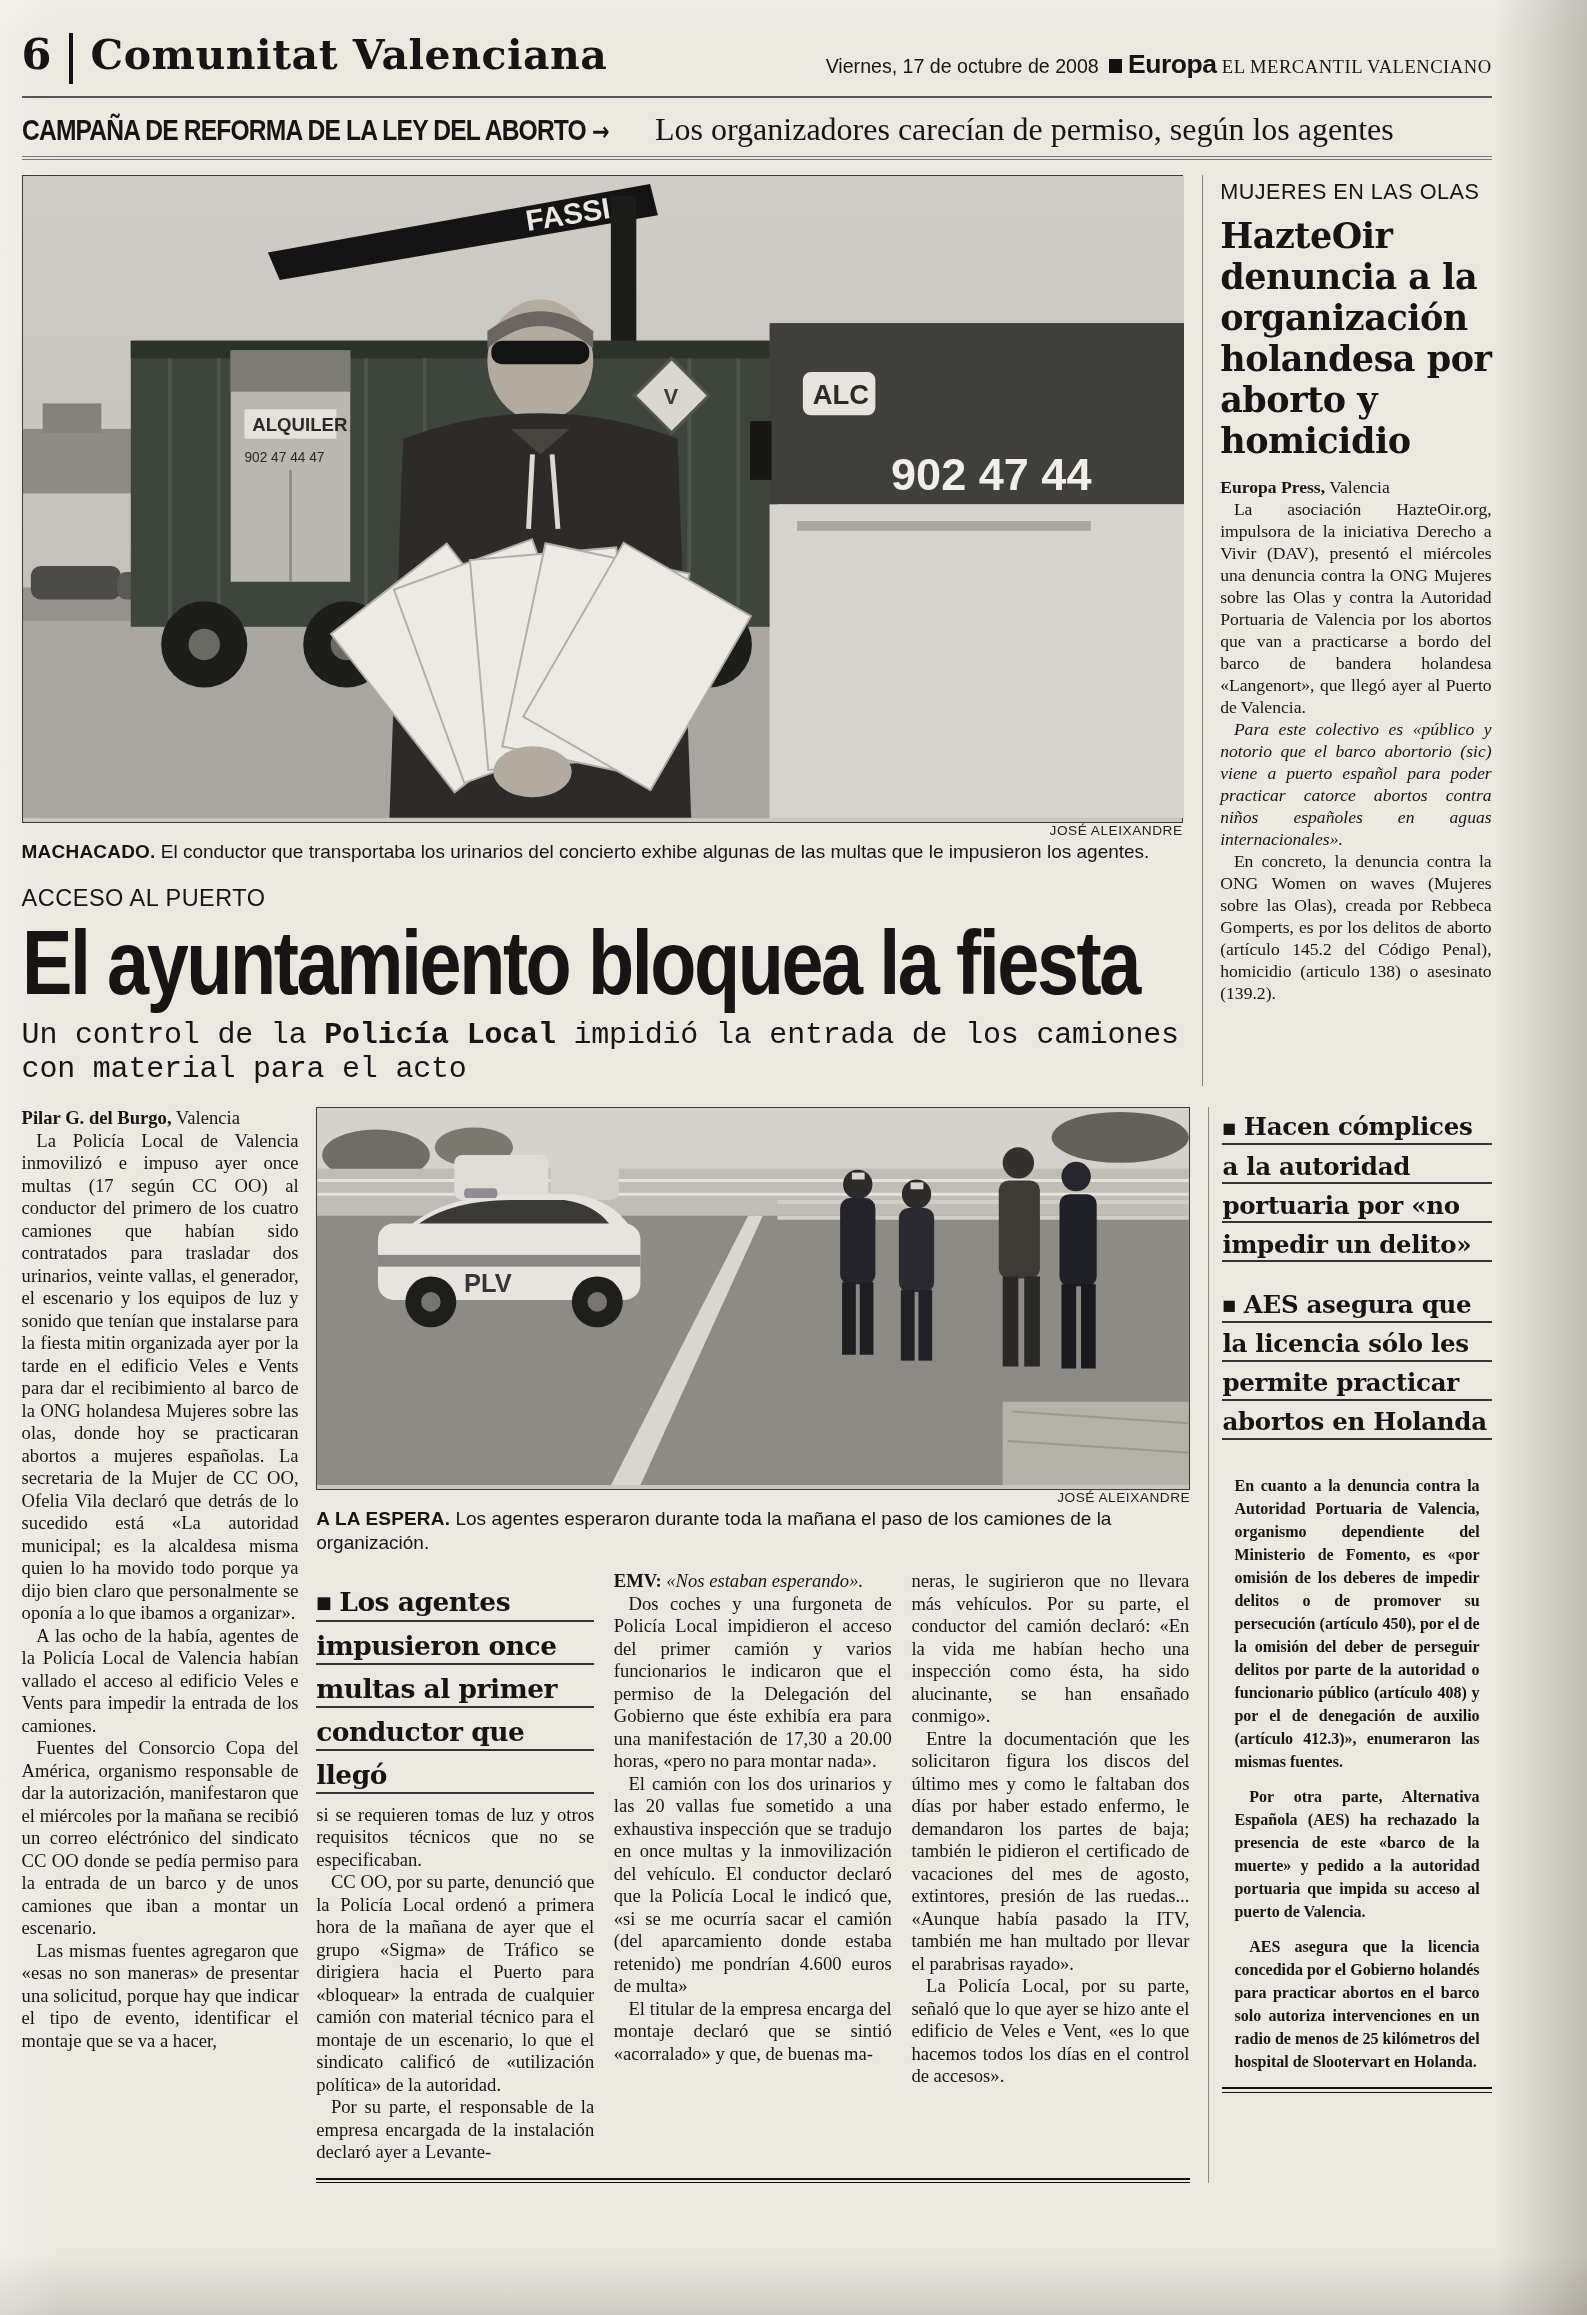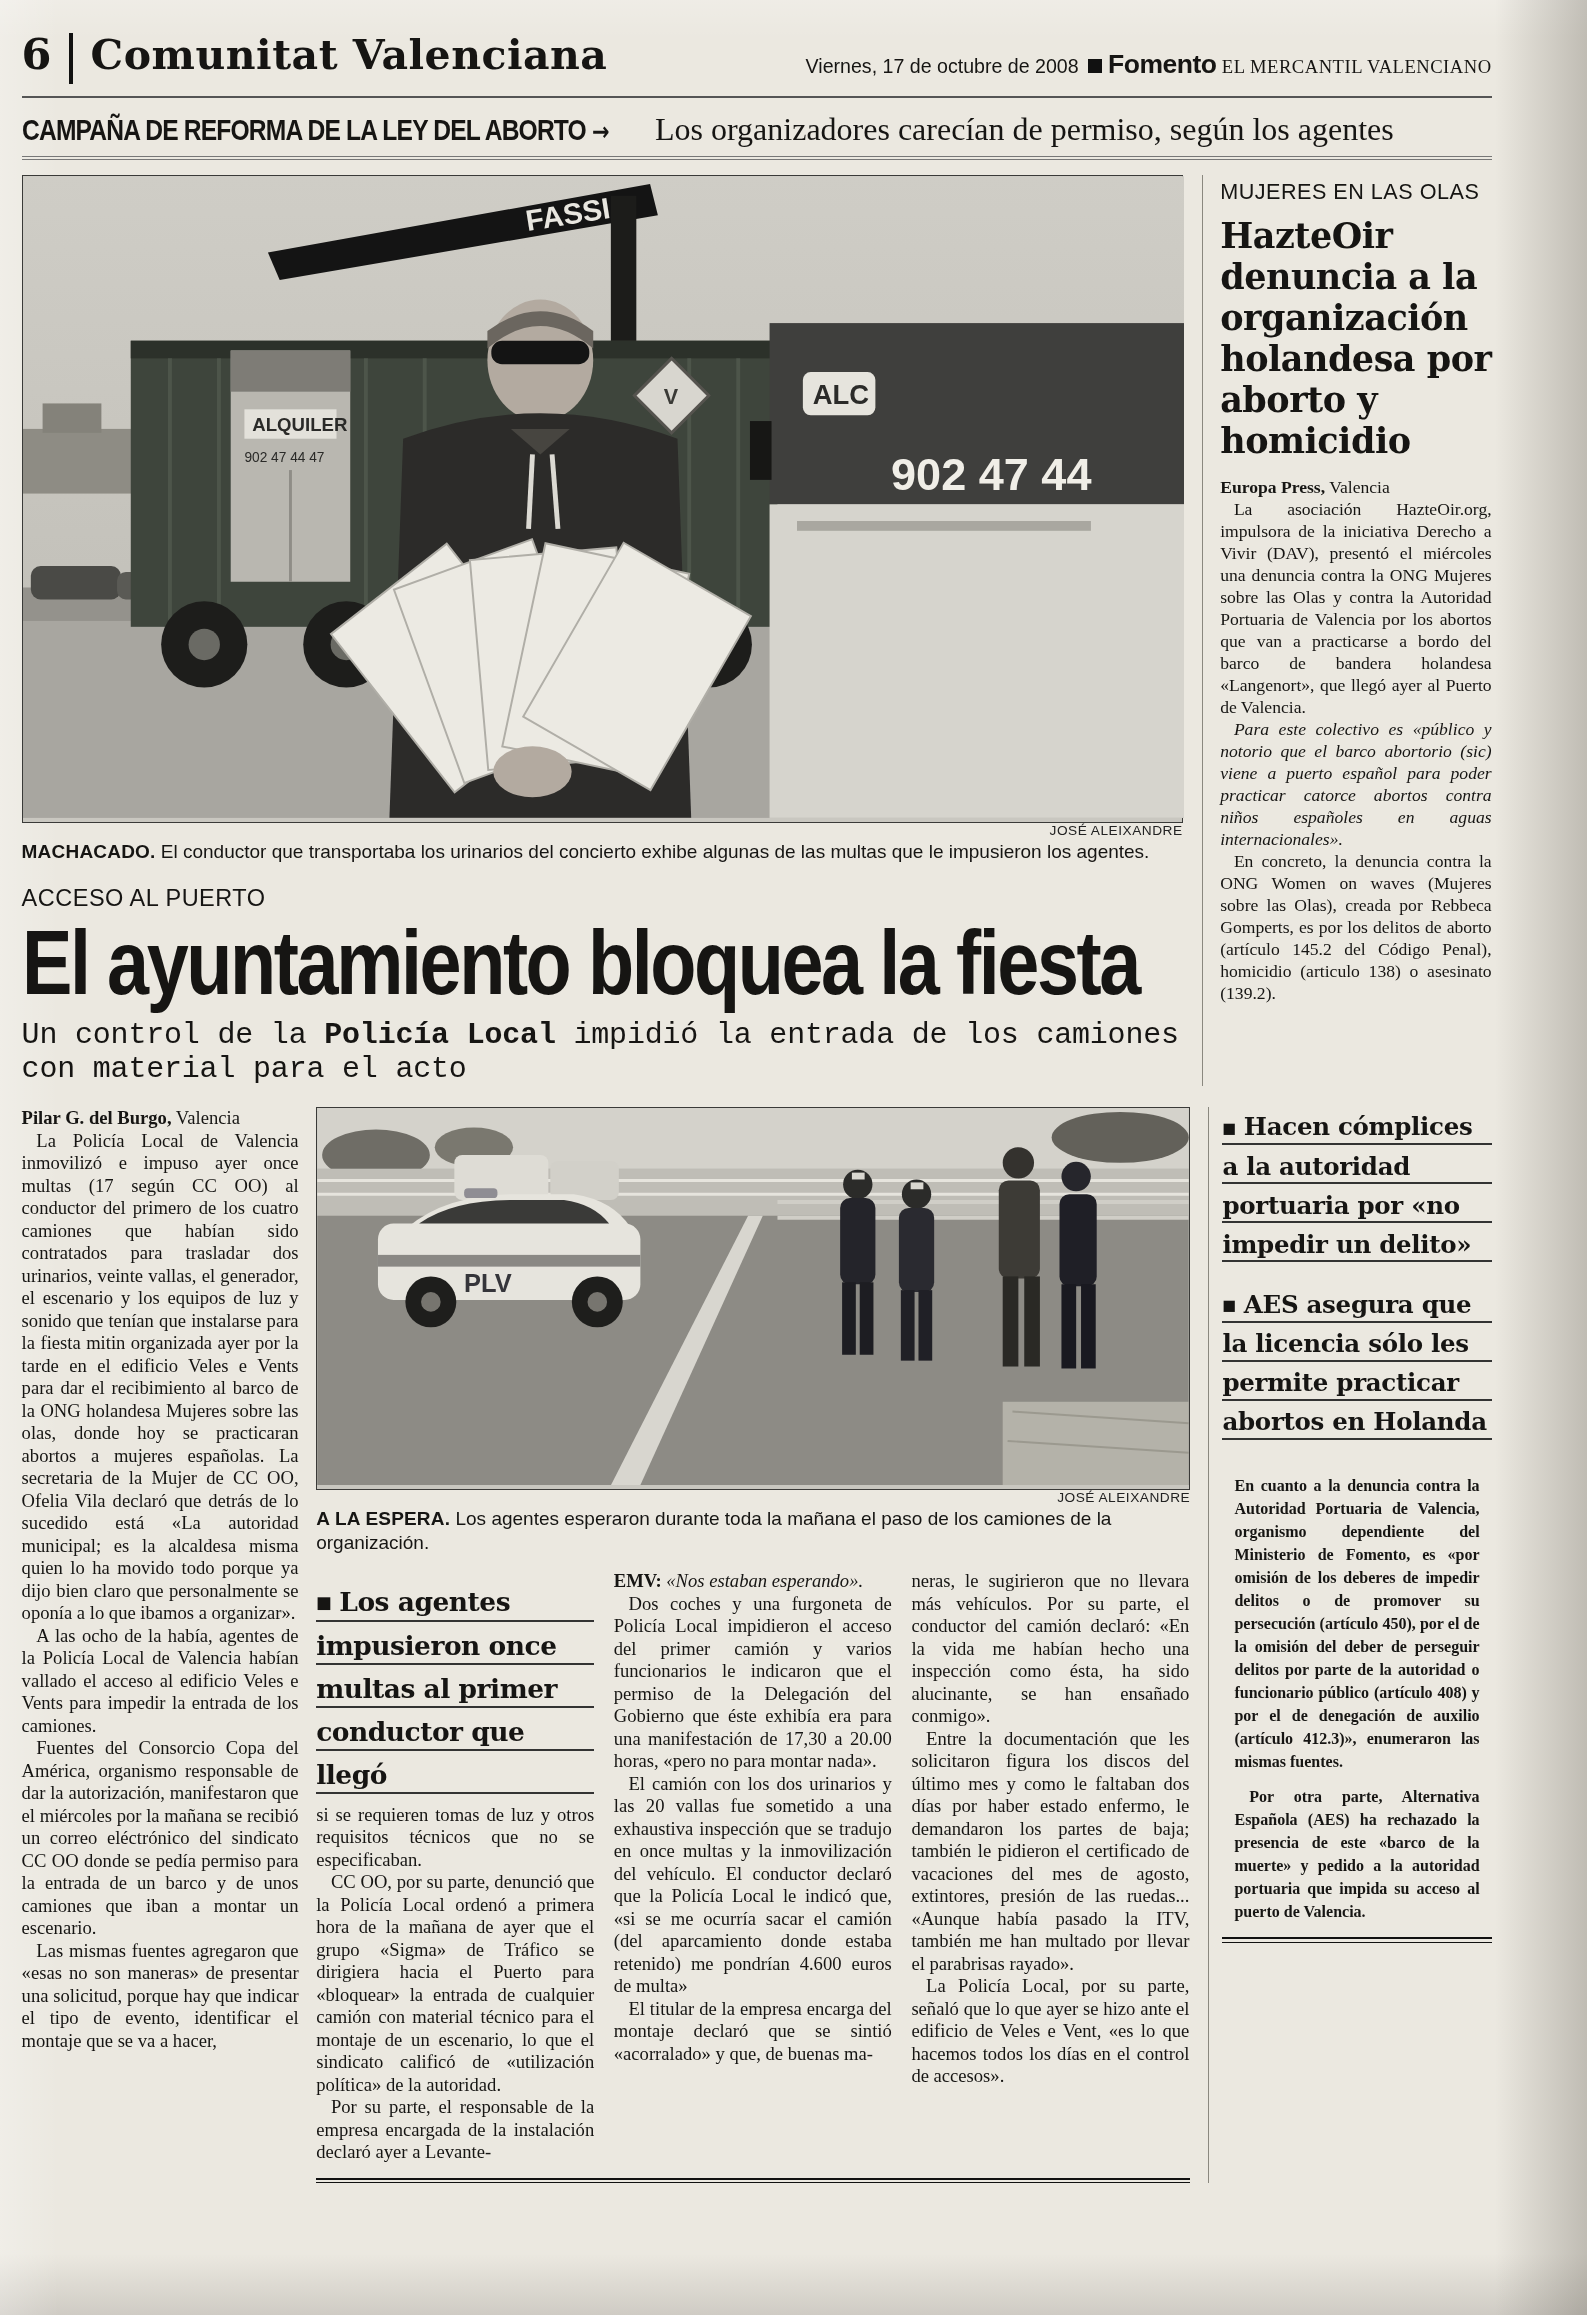--- a/index.html
+++ b/index.html
@@ -89,21 +89,21 @@
 <div class="paper">
   <div class="inner">
 
     <div class="hdr">
       <div class="hdr-left">
         <div class="pageno">6</div>
         <div class="hdr-bar"></div>
         <div class="section-title">Comunitat Valenciana</div>
       </div>
       <div class="hdr-right">
-        <span>Viernes, 17 de octubre de 2008</span><span class="sq"></span><span class="brand">Fomento</span>
+        <span>Viernes, 17 de octubre de 2008</span><span class="sq"></span><span class="brand">Europa</span>
         <span class="brand-suffix">EL MERCANTIL VALENCIANO</span>
       </div>
     </div>
 
     <div class="kicker">
       <span class="kicker-label"><span>CAMPAÑA DE REFORMA DE LA LEY DEL ABORTO</span> <span class="kicker-arrow">→</span></span>
       <span class="kicker-text">Los  organizadores carecían de permiso, según los agentes</span>
     </div>
 
     <div class="top-zone">
@@ -310,20 +310,21 @@
         </div>
         <div class="end-rule"></div>
       </div>
 
       <div class="bz-side">
         <div class="sb-bullet"><span class="bullet-sq">■</span><span>Hacen cómplices a la autoridad portuaria por «no impedir un delito»</span></div>
         <div class="sb-bullet"><span class="bullet-sq">■</span><span>AES asegura que la licencia sólo les permite practicar abortos en Holanda</span></div>
         <div class="sb-body">
           <p>En cuanto a la denuncia contra la Autoridad Portuaria de Valencia, organismo dependiente del Ministerio de Fomento, es «por omisión de los deberes de impedir delitos o de promover su persecución (artículo 450), por el de la omisión del deber de perseguir delitos por parte de la autoridad o funcionario público (artículo 408) y por el de denegación de auxilio (artículo 412.3)», enumeraron las mismas fuentes.</p>
           <p>Por otra parte, Alternativa Española (AES) ha rechazado la presencia de este «barco de la muerte» y pedido a la autoridad portuaria que impida su acceso al puerto de Valencia.</p>
+          <p>AES asegura que la licencia concedida por el Gobierno holandés para practicar abortos en el barco solo autoriza intervenciones en un radio de menos de 25 kilómetros del hospital de Slootervart en Holanda.</p>
         </div>
         <div class="end-rule"></div>
       </div>
     </div>
 
   </div>
 </div>
 
 
 </body></html>

